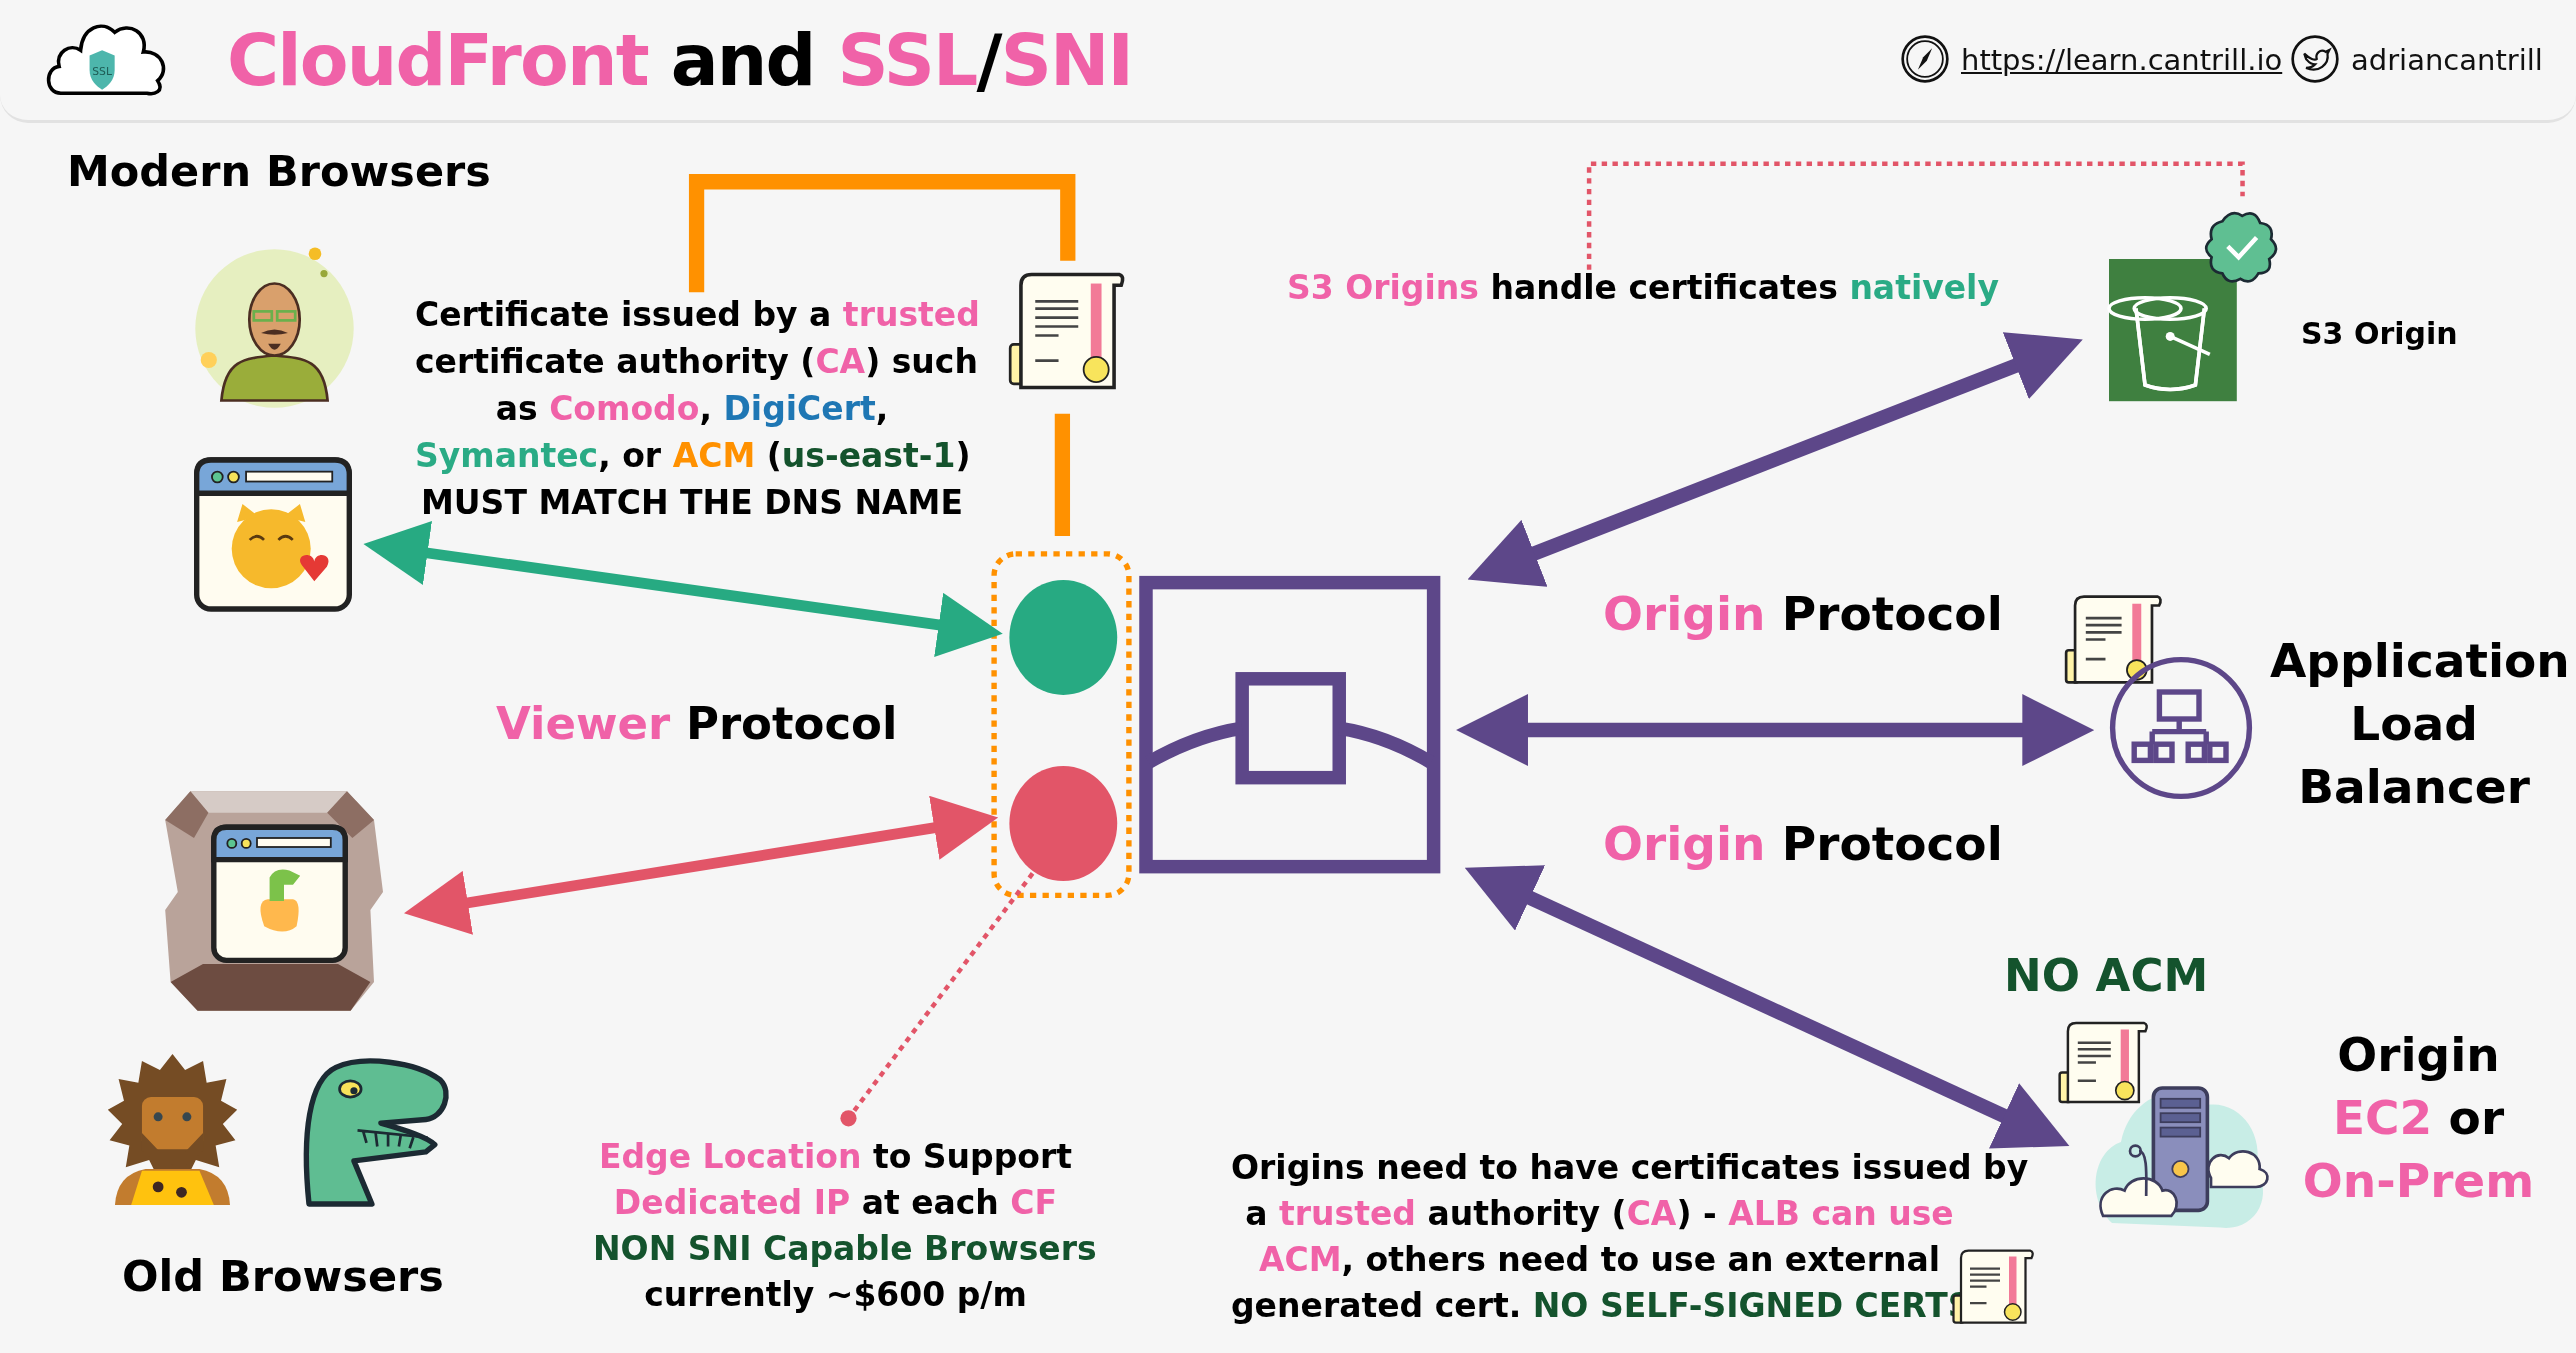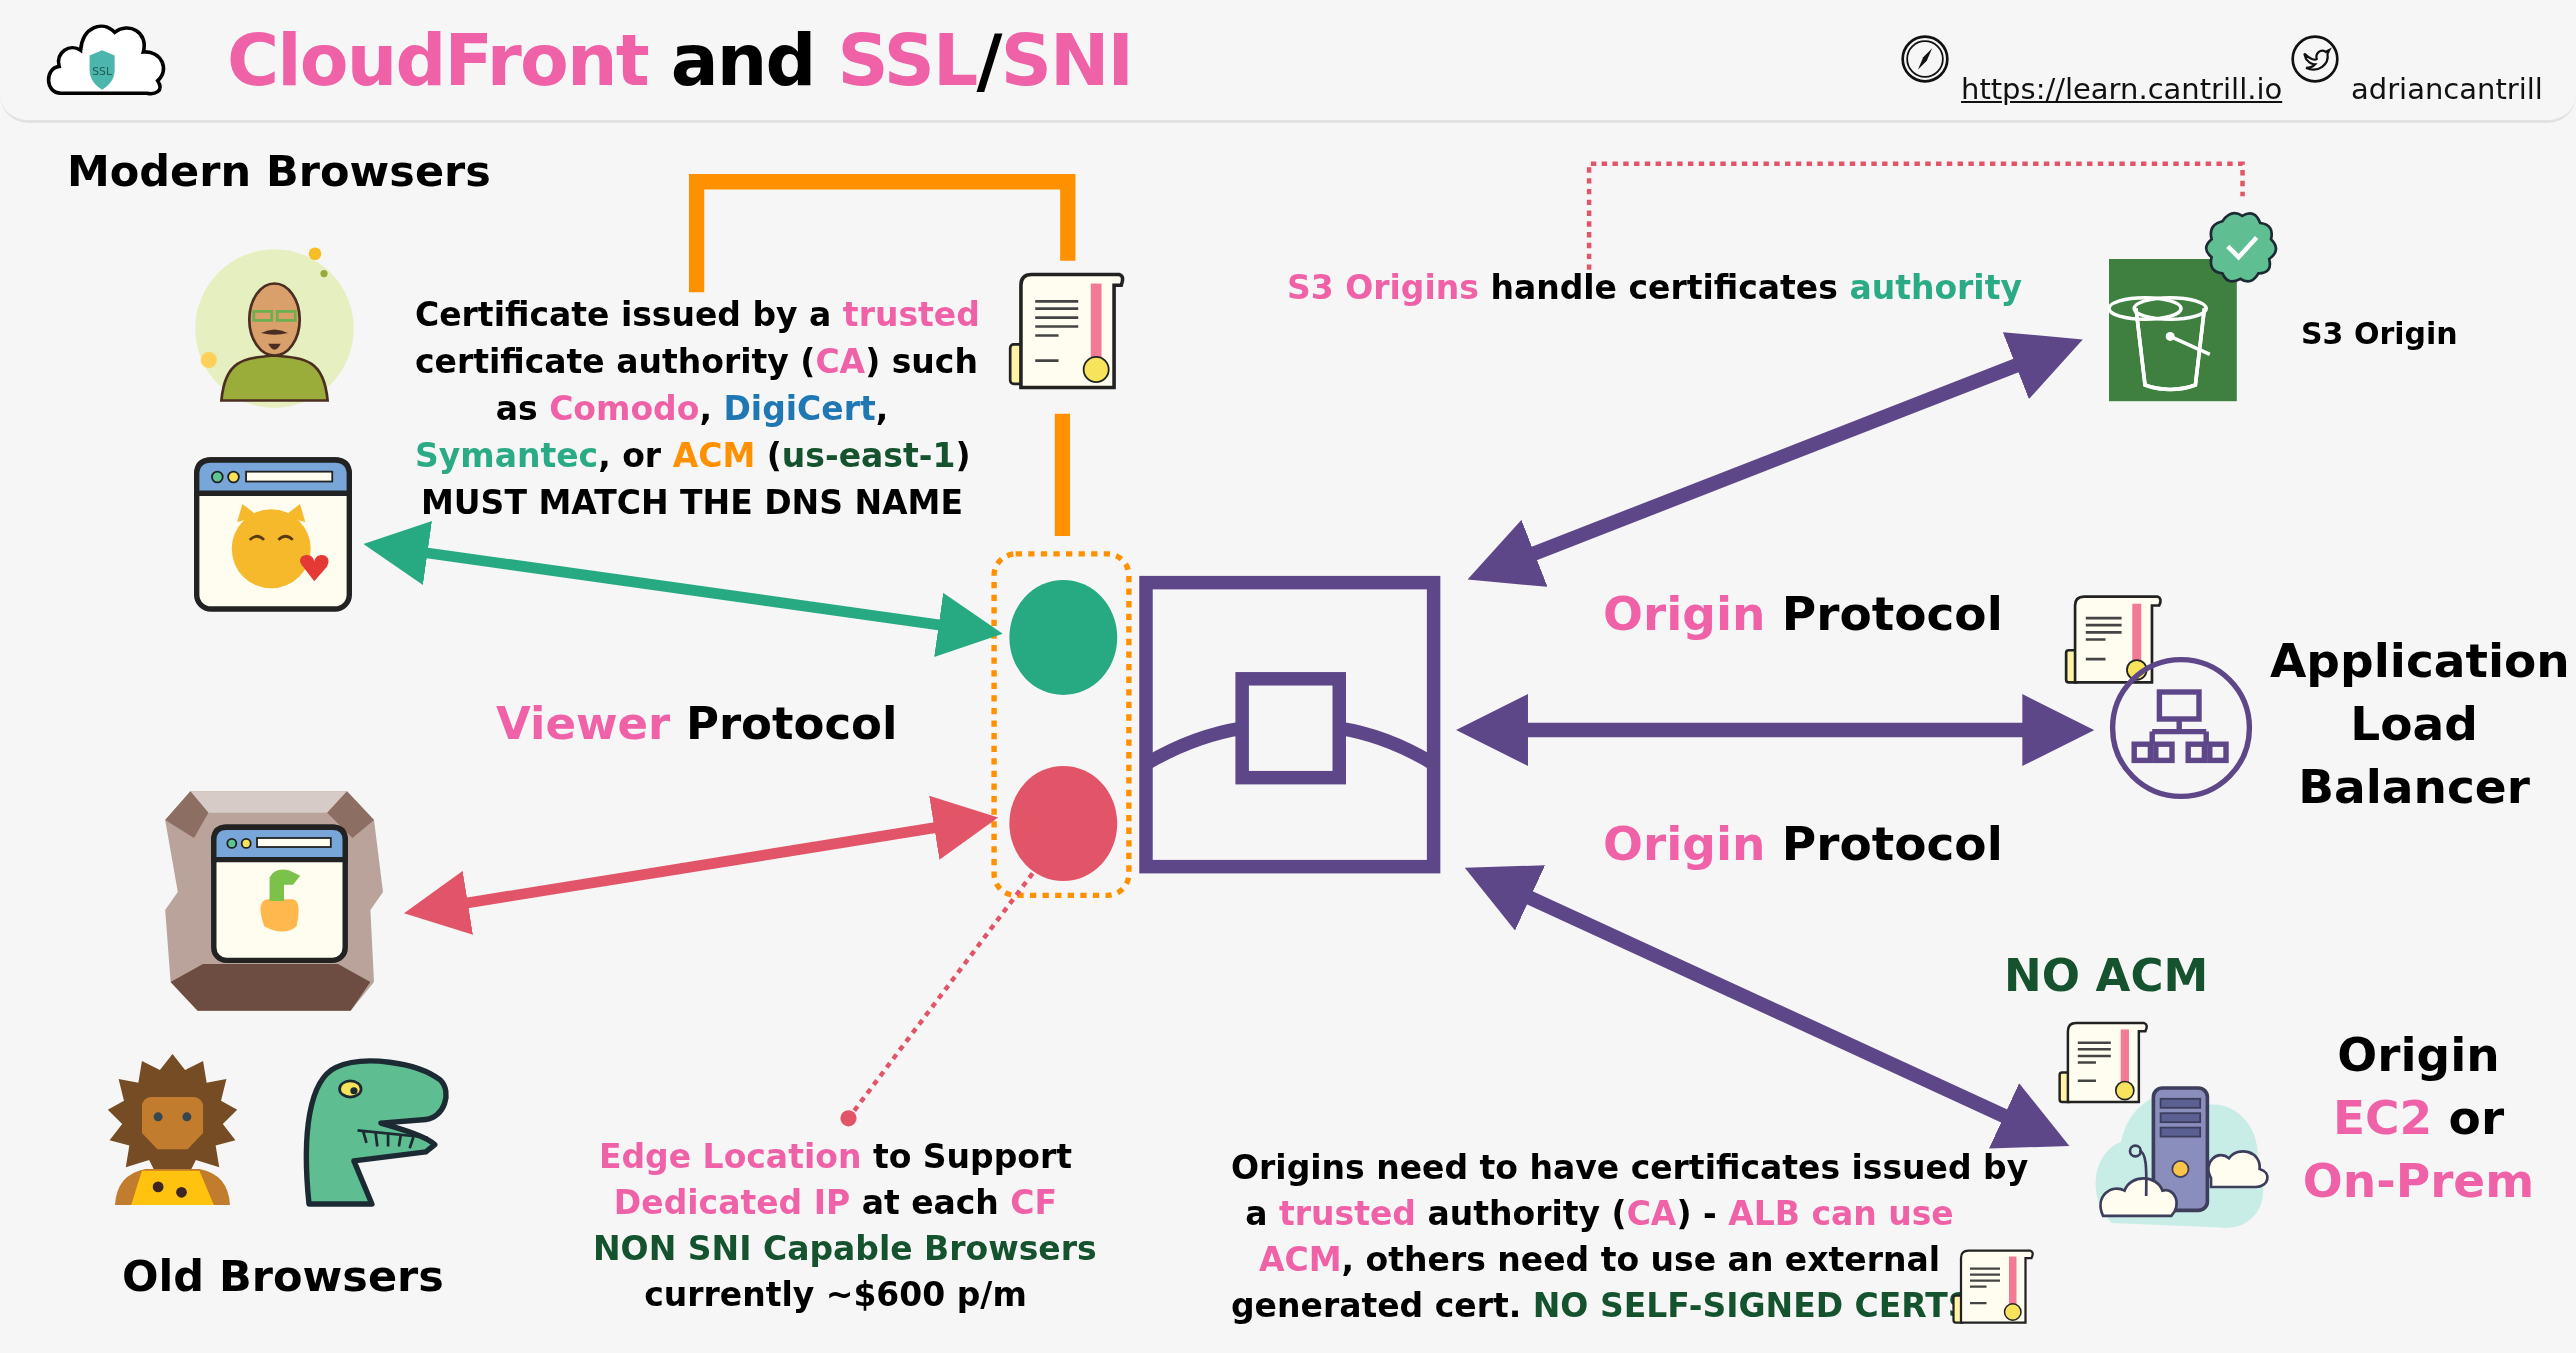--- a/index.html
+++ b/index.html
@@ -12,21 +12,21 @@
   .abs { position:absolute; }
   .b { font-weight:bold; }
   .pink { color:#f062a8; }
   .blue { color:#1f77b4;margin-top:6px; }
   .green { color:#2aab85; }
   .orange { color:#ff9100; }
   .red { color:#14532d; }
 
   #header { position:absolute; left:0; top:0; width:2576px; height:120px; border-bottom:3.6px solid #e2e2e2;border-radius:28px; }
   #title { position:absolute; left:227px; top:7.2px; font-size:71px; font-weight:bold; letter-spacing:-1.8px; white-space:nowrap; line-height:108px; }
-  .hlink { position:absolute; top:38px; font-size:29px; white-space:nowrap; line-height:45px;margin-top:29px; }
+  .hlink { position:absolute; top:38px; font-size:29px; white-space:nowrap; line-height:45px; }
   .hlink a { color:#111; text-decoration:underline; }
   .hicon { position:absolute; top:34px; width:50px; height:50px; }
 
   .heading { font-size:43px; font-weight:bold; white-space:nowrap; }
   .para { font-weight:bold; text-align:center; white-space:nowrap; }
   svg { overflow:visible; }
 </style>
 </head>
 <body>
 
@@ -173,21 +173,21 @@
   <rect x="92" y="14" width="12" height="96" fill="#f27a97"></rect>
   <circle cx="98" cy="110" r="14" fill="#f8e45c" stroke="#222" stroke-width="2"></circle>
   <path d="M30,34 L78,34 M30,42 L78,42 M30,52 L78,52 M30,62 L78,62 M30,72 L56,72 M30,100 L56,100" stroke="#444" stroke-width="3"></path>
 </svg>
 
 <div class="abs b" style="left:496px;top:697px;font-size:45px;white-space:nowrap"><span class="pink">Viewer</span><span style="white-space:pre"> Protocol</span></div>
 
 <div class="abs b" style="left:1603px;top:586px;font-size:47px;white-space:nowrap"><span class="pink">Origin</span><span style="white-space:pre"> Protocol</span></div>
 <div class="abs b" style="left:1603px;top:816px;font-size:47px;white-space:nowrap"><span class="pink">Origin</span><span style="white-space:pre"> Protocol</span></div>
 
-<div class="abs b" style="left:1287px;top:268px;font-size:33px;white-space:nowrap"><span class="pink">S3 Origins</span><span style="white-space:pre"> handle certificates </span><span class="green">authority</span></div>
+<div class="abs b" style="left:1287px;top:268px;font-size:33px;white-space:nowrap"><span class="pink">S3 Origins</span><span style="white-space:pre"> handle certificates </span><span class="green">natively</span></div>
 
 <svg class="abs" style="left:2109px;top:205px" width="180" height="198" viewBox="0 0 200 220">
   <rect x="0" y="60" width="142" height="158" fill="#3f8040"></rect>
   <ellipse cx="40" cy="115" rx="40" ry="12" fill="none" stroke="#fff" stroke-width="4" transform="translate(0,0)"></ellipse>
   <path d="M2,115 L12,200 Q40,210 68,200 L78,115" fill="none" stroke="#fff" stroke-width="4" transform="translate(28,0)"></path>
   <ellipse cx="68" cy="115" rx="40" ry="12" fill="none" stroke="#fff" stroke-width="4"></ellipse>
   <path d="M30,115 L40,200 Q68,210 96,200 L106,115" fill="none" stroke="#fff" stroke-width="4"></path>
   <circle cx="68" cy="146" r="5" fill="#fff"></circle>
   <path d="M68,146 L112,166" stroke="#fff" stroke-width="4"></path>
   <g>

